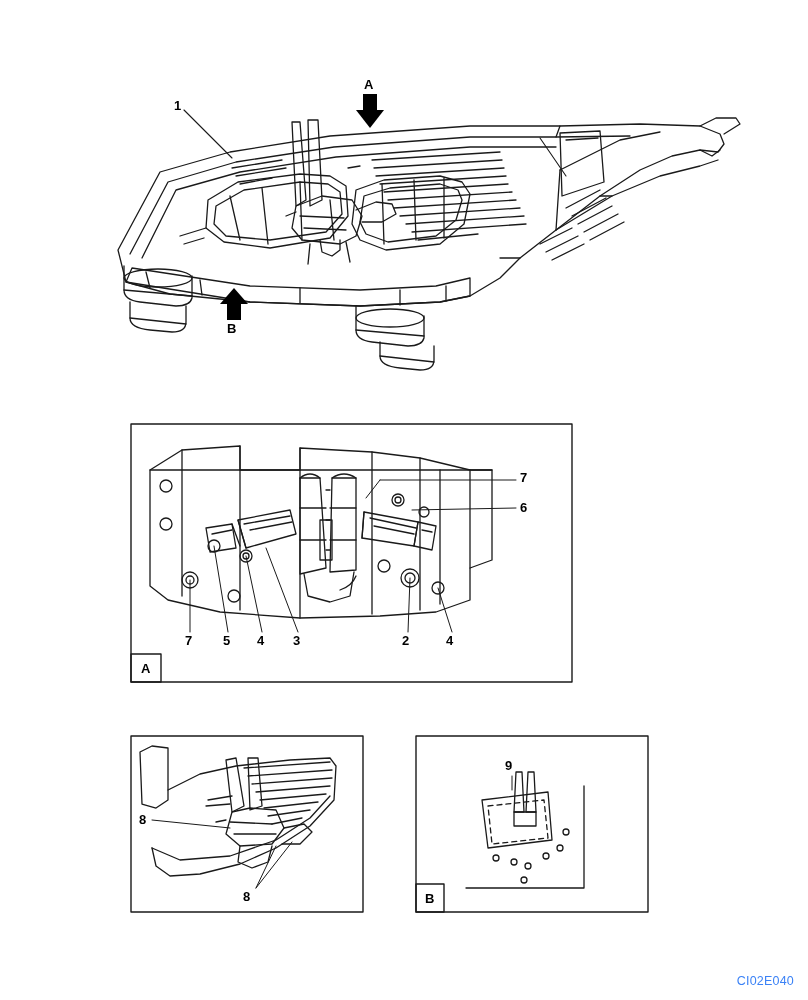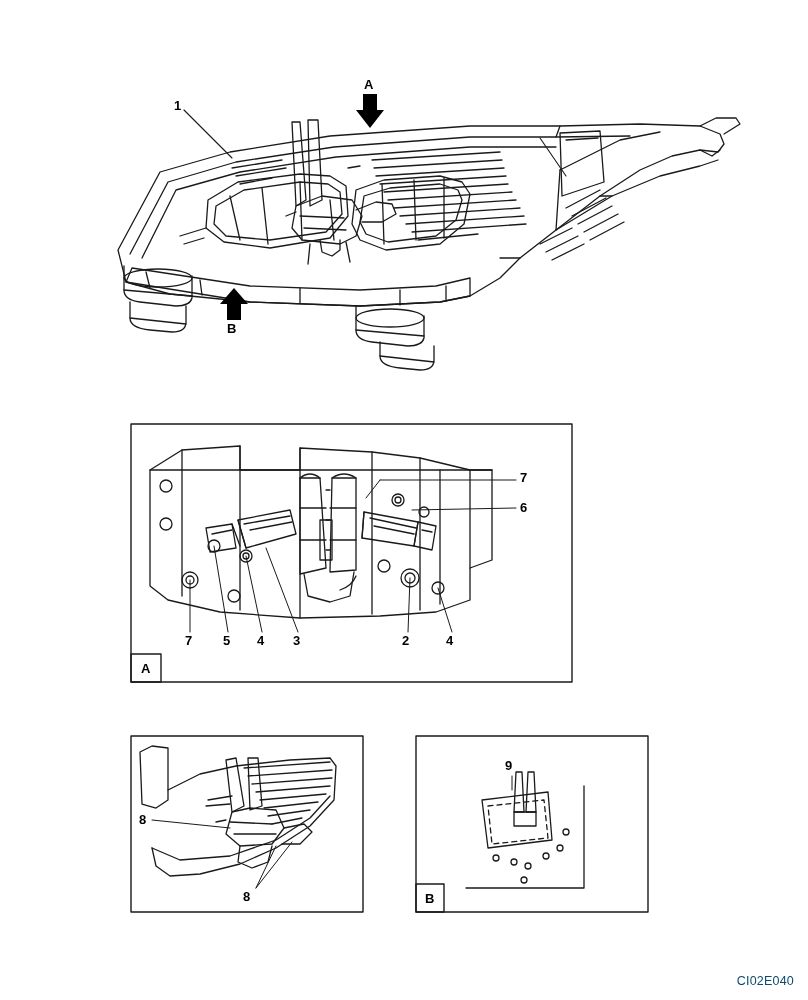--- a/index.html
+++ b/index.html
@@ -36,21 +36,21 @@
     line-height: 1;
     white-space: nowrap;
   }
   .code {
     position: absolute;
     right: 14px;
     bottom: 12px;
     font-size: 12.5px;
     font-family: "Liberation Sans", sans-serif;
     letter-spacing: 0.2px;
-    color: #0c4a6e;
+    color: #3b82f6;
   }
   .boxlabel {
     position: absolute;
     font-size: 13px;
     font-weight: bold;
     color: #000;
   }
 </style>
 </head>
 <body>

